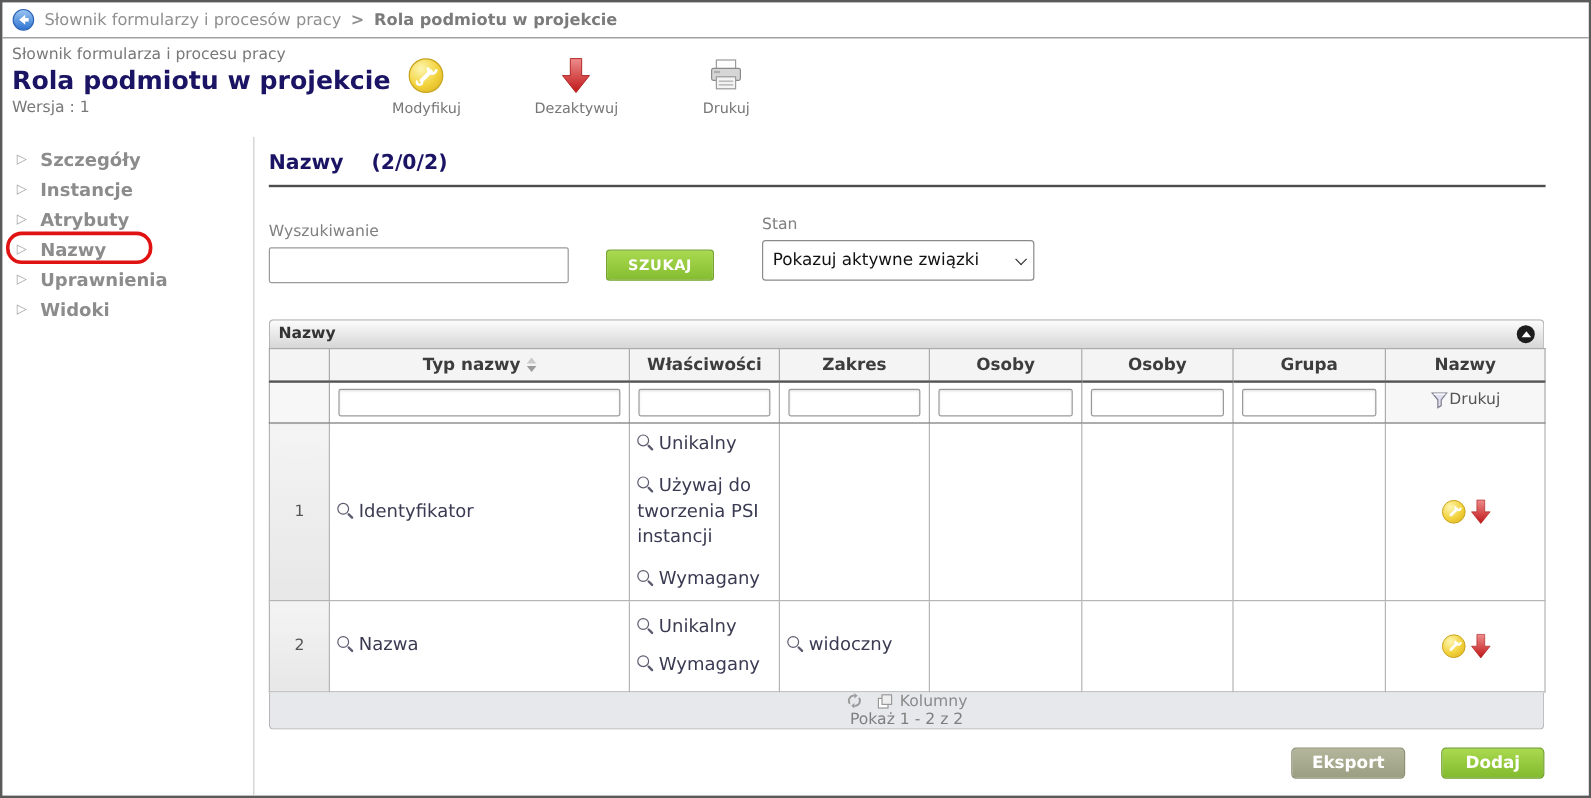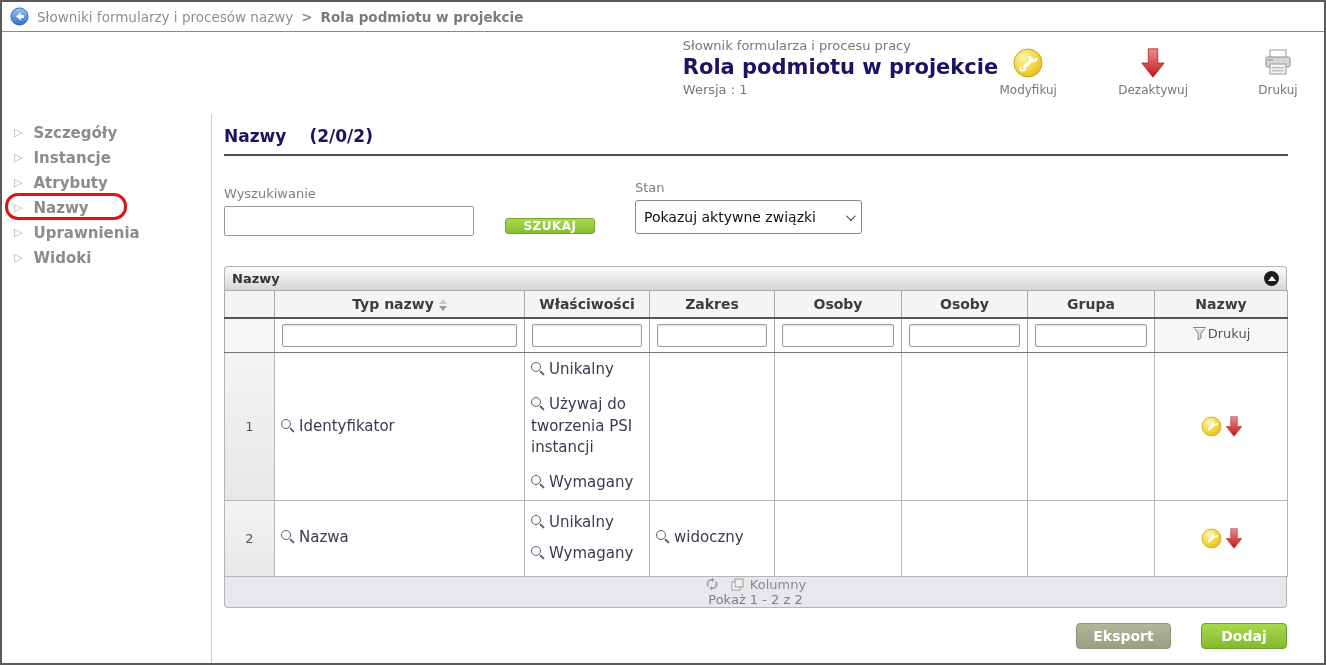--- a/index.html
+++ b/index.html
@@ -7,21 +7,21 @@
   body { font-family:"DejaVu Sans","Liberation Sans",sans-serif; }
   .page { width:1326px; height:665px; border:2px solid #5a5a5a; background:#fff; overflow:hidden; display:flex; flex-direction:column; }
 
   
   .crumbbar { height:30px; flex:0 0 30px; border-bottom:1px solid #8a8a8a; display:flex; align-items:center; padding-left:8px; gap:8px; }
   .crumb-root { color:#8f8f8f; font-size:13.5px; cursor:pointer; }
   .crumb-sep { color:#8f8f8f; font-size:13.5px; font-weight:bold; }
   .crumb-cur { color:#7b7b7b; font-size:13.5px; font-weight:bold; }
 
   
-  .header { height:82px; flex:0 0 82px; display:flex; justify-content:flex-end; padding:6px 16px 0 8px; }
+  .header { height:82px; flex:0 0 82px; display:flex; justify-content:flex-start; padding:6px 16px 0 8px; }
   .h-left .subtitle { color:#787878; font-size:13px; }
   .h-left .title { color:#1b1464; font-size:21px; font-weight:bold; margin:2px 0 3px 0; }
   .h-left .version { color:#787878; font-size:13px; }
   .h-actions { display:flex; gap:60px; align-items:flex-start; padding-top:8px; }
   .h-action { display:flex; flex-direction:column; align-items:center; gap:3px; cursor:pointer; min-width:60px; }
   .h-action .lbl { color:#777; font-size:12px; }
 
   
   .body { flex:1; display:flex; min-height:0; }
   .sidebar { width:210px; flex:0 0 210px; border-right:1px solid #ccc; padding-top:6px; }
@@ -31,21 +31,21 @@
   .ann { position:absolute; left:3px; top:-2px; width:122px; height:27px; border:3px solid #e01212; border-radius:13px; pointer-events:none; }
 
   .main { flex:1; padding:12px 36px 0 12px; min-width:0; }
   .sec-head { border-bottom:2px solid #4d4d4d; padding-bottom:8px; }
   .sec-title { color:#1b1464; font-size:17px; font-weight:bold; }
   .sec-count { color:#1b1464; font-size:17px; font-weight:bold; margin-left:18px; }
 
   .search-row { display:flex; align-items:flex-end; margin-top:24px;gap:22px; }
   .fld-label { color:#808080; font-size:13px; margin-bottom:5px; display:block; }
   .search-input { width:250px; height:30px; border:1px solid #999; border-radius:2px; padding:0 6px; font-size:14px; color:#333; outline:none; }
-  .btn-szukaj { width:90px; height:16px; margin:0 0 2px 9px; background:linear-gradient(#a9d94f,#85bd31); border:1px solid #74a42c; border-radius:3px; color:#fff; font-weight:bold; font-size:12px; letter-spacing:.5px; cursor:pointer; font-family:inherit; }
+  .btn-szukaj { width:90px; height:26px; margin:0 0 2px 9px; background:linear-gradient(#a9d94f,#85bd31); border:1px solid #74a42c; border-radius:3px; color:#fff; font-weight:bold; font-size:12px; letter-spacing:.5px; cursor:pointer; font-family:inherit; }
   .stan-block { margin-left:18px; }
   .select { width:227px; height:23px; border:1px solid #8a8a8a; border-radius:3px; background:#fff; display:flex; align-items:center; justify-content:space-between; padding:16px 8px; cursor:pointer; margin-bottom:2px; }
   .select .sel-val { font-size:14px; color:#111; }
   .chev { width:7px; height:7px; border-right:1.6px solid #333; border-bottom:1.6px solid #333; transform:rotate(45deg) translateY(-2px); }
 
   
   .panel { width:1063px; margin-top:30px; }
   .panel-head { height:24px; background:linear-gradient(#fcfcfc,#d6d6d6); border:1px solid #b3b3b3; border-bottom:none; border-radius:4px 4px 0 0; display:flex; align-items:center; justify-content:space-between; padding:0 7px; }
   .panel-title { font-size:13px; font-weight:bold; color:#333; }
   .collapse-btn { width:15px; height:15px; border-radius:50%; background:#1d1d1d; display:flex; align-items:center; justify-content:center; cursor:pointer; }
@@ -95,21 +95,21 @@
         <defs>
             <linearGradient id="bg1" x1="0" y1="0" x2="0" y2="1">
           <stop offset="0" stop-color="#9cc6f4"></stop>
               <stop offset="1" stop-color="#2d72cf"></stop>
         </linearGradient>
           </defs>
         <circle cx="10" cy="10" r="9" fill="url(#bg1)" stroke="#2a62b4" stroke-width="1"></circle>
         <path d="M11.6 5.6 L6.4 10 L11.6 14.4 L11.6 11.6 L14.6 11.6 L14.6 8.4 L11.6 8.4 Z" fill="#fff"></path>
       </svg>
     </span>
-    <span class="crumb-root">Słowniki formularzy i procesów nazwy</span>
+    <span class="crumb-root">Słownik formularzy i procesów pracy</span>
     <span class="crumb-sep">&gt;</span>
     <span class="crumb-cur">Rola podmiotu w projekcie</span>
   </div>
 
   <div class="header">
     <div class="h-left">
       <div class="subtitle">Słownik formularza i procesu pracy</div>
       <div class="title">Rola podmiotu w projekcie</div>
       <div class="version">Wersja : 1</div>
     </div>

